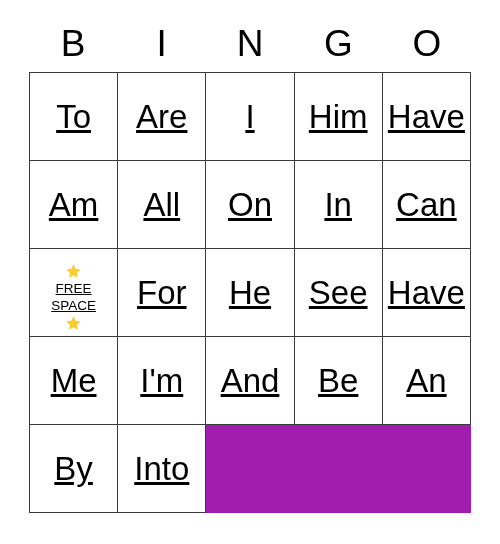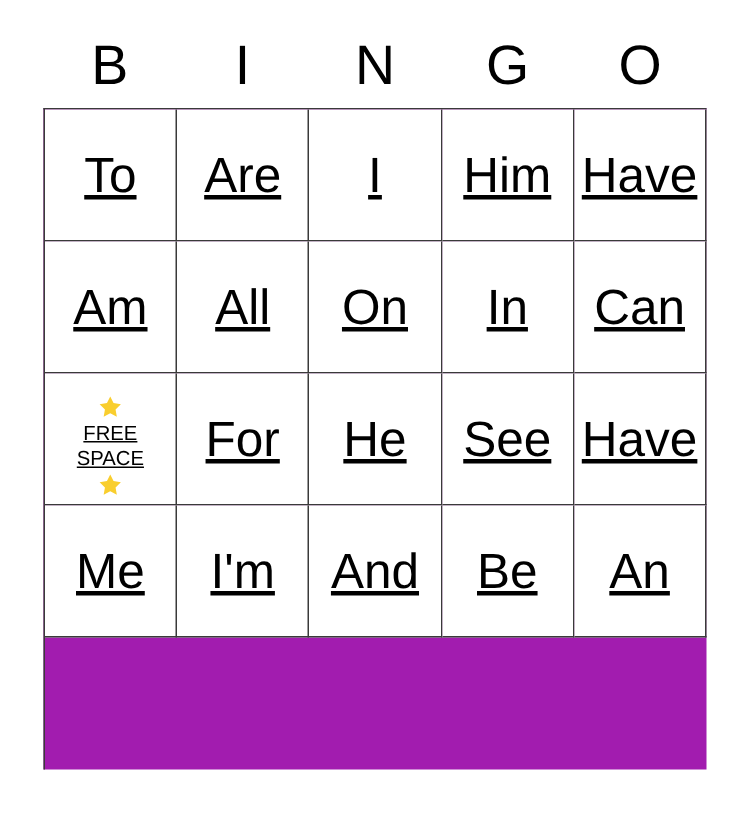--- a/index.html
+++ b/index.html
@@ -168,15 +168,21 @@
       </div>
       <div class="cell">
         <span class="cell-text">And</span>
       </div>
       <div class="cell">
         <span class="cell-text">Be</span>
       </div>
       <div class="cell">
         <span class="cell-text">An</span>
       </div>
+      <div class="cell">
+        <span class="cell-text">By</span>
+      </div>
+      <div class="cell">
+        <span class="cell-text">Into</span>
+      </div>
     </div>
 
 </div>
 
 </body></html>

